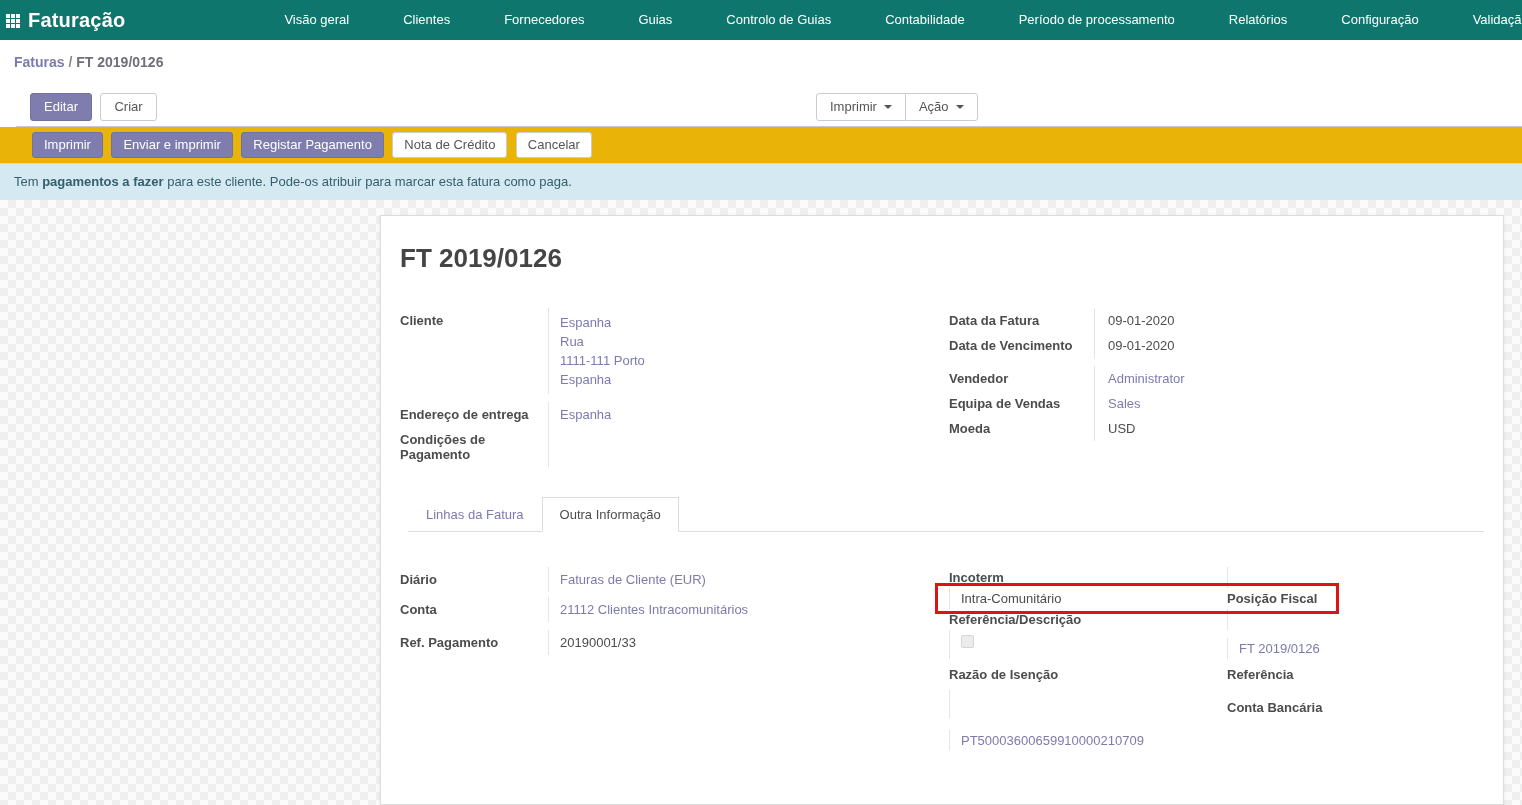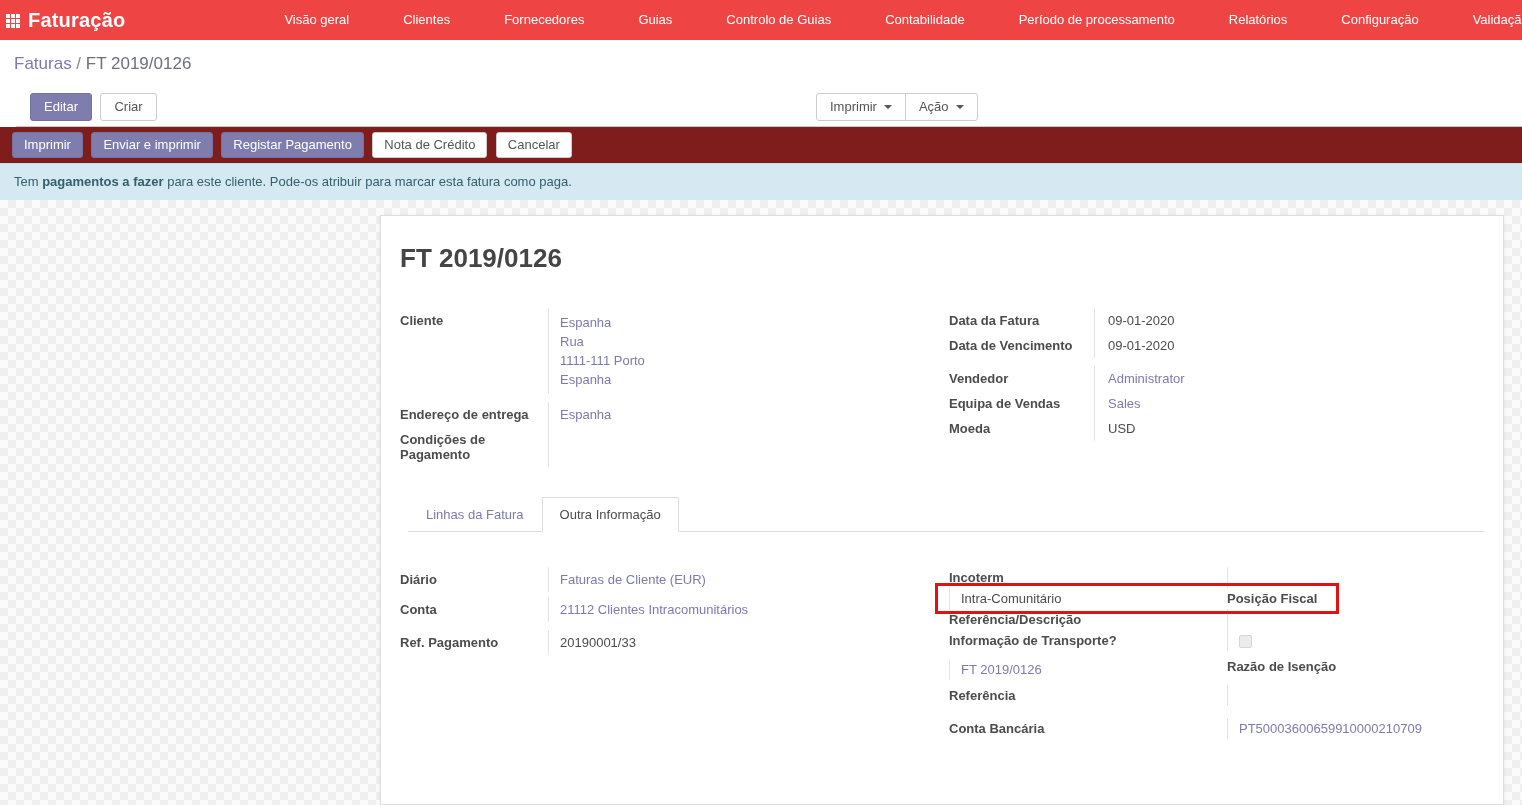--- a/index.html
+++ b/index.html
@@ -1,47 +1,47 @@
 <!DOCTYPE html>
 <html><head>
 <meta charset="utf-8">
 <style>
   * { margin:0; padding:0; box-sizing:border-box; }
   html,body { width:1522px; height:805px; overflow:hidden; background:#fff;
     font-family:"Liberation Sans","DejaVu Sans",sans-serif; }
 
   
-  .topnav { height:40px; background:#ef4444; display:flex; align-items:center; padding:0 12px; }
+  .topnav { height:40px; background:#0f766e; display:flex; align-items:center; padding:0 12px; }
   .apps-icon-wrap { width:22px; height:22px; display:flex; align-items:center; justify-content:center; cursor:pointer; }
   .apps-icon { width:4px; height:4px; background:#fff; position:relative; margin:-9px 0 0 -9px;
     box-shadow:0 0 #fff,5px 0 #fff,10px 0 #fff,0 5px #fff,5px 5px #fff,10px 5px #fff,0 10px #fff,5px 10px #fff,10px 10px #fff; }
   .app-title { color:#fff; font-size:20px; font-weight:bold; margin:0 26px 0 16px; letter-spacing:.2px; }
   .nav-menu { display:flex; align-items:center; height:40px; margin-left:120px;gap:28px; }
   .nav-item { color:#fff; font-size:13px; padding:0 13px; line-height:40px; cursor:pointer; white-space:nowrap; }
 
   
-  .breadcrumb-row { padding:14px 14px 0 14px; height:47px; font-size:17px; }
+  .breadcrumb-row { padding:14px 14px 0 14px; height:47px; font-size:14px;font-weight:bold; }
   .crumb-link { color:#7c7bad; cursor:pointer; }
   .crumb-sep { color:#888; }
   .crumb-current { color:#6f6f7d; }
 
   .toolbar1 { position:relative; height:40px; padding:6px 14px 8px 14px; border-bottom:1px solid #c9c9c9;margin-left:16px; }
   .btn { display:inline-block; font-size:13px; border-radius:3px; padding:5px 13px; cursor:pointer;
          border:1px solid transparent; line-height:16px; vertical-align:top; }
   .btn-primary { background:#7e7dad; border-color:#72719f; color:#fff; }
   .btn-default { background:#fff; border-color:#ccc; color:#555; }
   .toolbar1 .btn { margin-right:4px; }
   .dropdown-group { position:absolute; left:800px; top:6px; display:flex; }
   .dropdown-group .btn { margin:0; border-radius:0; display:flex; align-items:center; gap:7px; }
   .dropdown-group .btn:first-child { border-radius:3px 0 0 3px; }
   .dropdown-group .btn:last-child { border-radius:0 3px 3px 0; margin-left:-1px; }
   .caret { width:0; height:0; border-left:4px solid transparent; border-right:4px solid transparent;
            border-top:4px solid #555; display:inline-block; }
 
-  .toolbar2 { height:36px; padding:5px 12px; background:#7f1d1d; }
+  .toolbar2 { height:36px; padding:5px 32px; background:#eab308; }
   .toolbar2 .btn { margin-right:4px; padding:4px 11px; }
 
   .banner { height:37px; background:#d4e9f1; border-top:1px solid #c3dde8; font-size:13px;
             color:#355f6d; line-height:36px; padding:0 14px; }
   .banner b { font-weight:bold; }
 
   
   .main { position:relative; height:605px;
     background-color:#f7f7f7;
     background-image:conic-gradient(#efefef 90deg,#fbfbfb 90deg 180deg,#efefef 180deg 270deg,#fbfbfb 270deg);
@@ -191,21 +191,20 @@
 
         <div class="cell label">Incoterm</div>
         <div class="cell value"></div>
 
         <div class="cell value">Intra-Comunitário</div>
         <div class="cell label">Posição Fiscal</div>
 
         <div class="cell label">Referência/Descrição</div>
         <div class="cell value"></div>
 
-        <div class="cell label">Informação de Transporte?</div>
         <div class="cell value"><span class="checkbox"></span></div>
 
         <div class="cell value mt8"><span class="link">FT 2019/0126</span></div>
 
         <div class="cell label mt5">Razão de Isenção</div>
 
         <div class="cell label mt5">Referência</div>
         <div class="cell value mt5"></div>
 
         <div class="cell label mt12">Conta Bancária</div>

